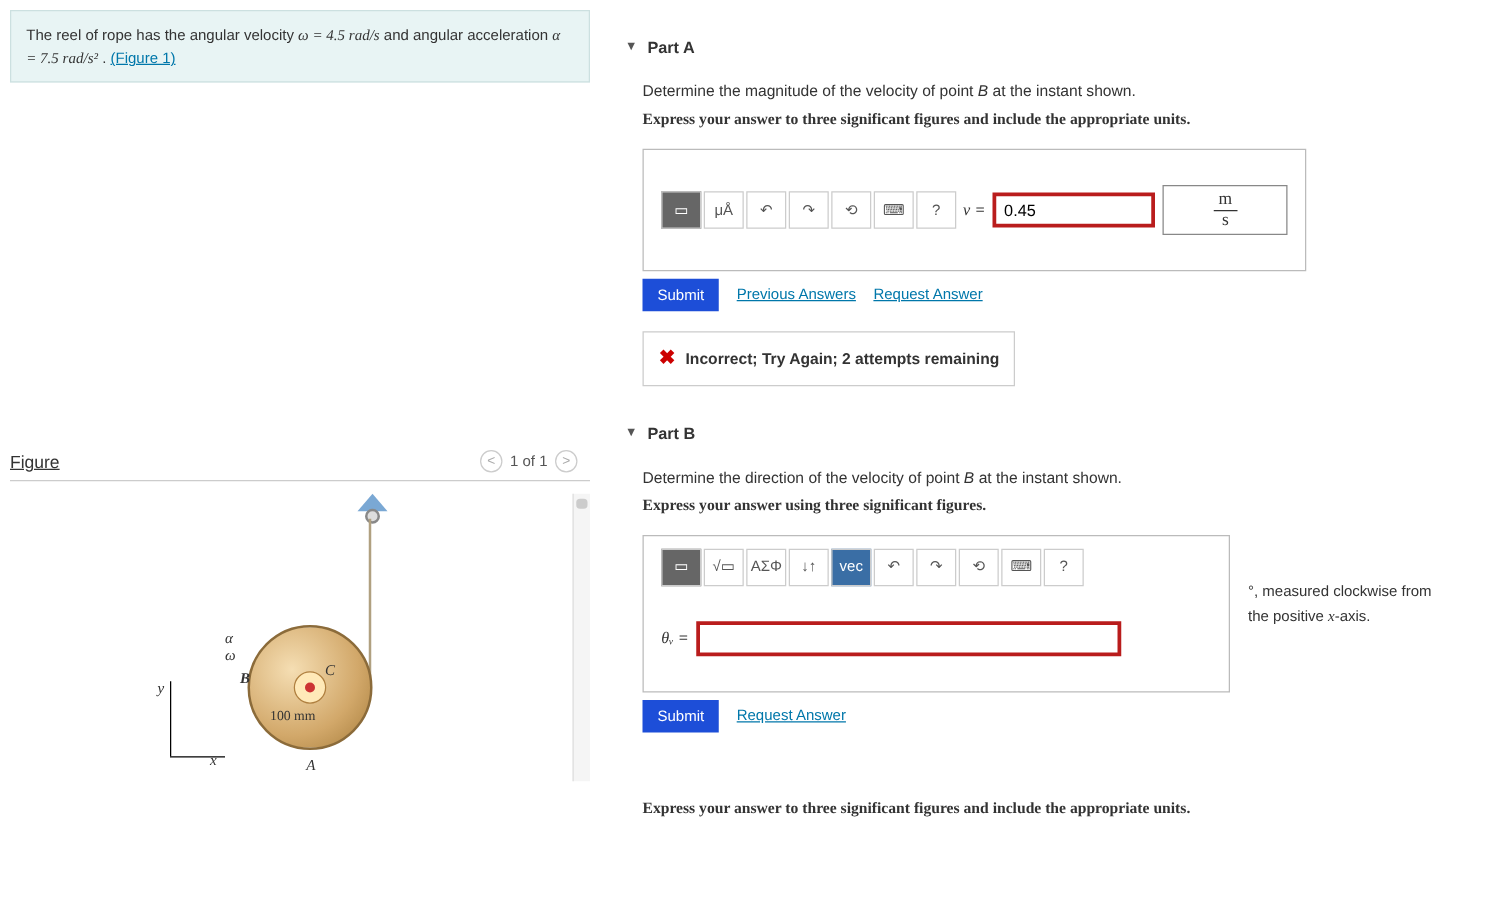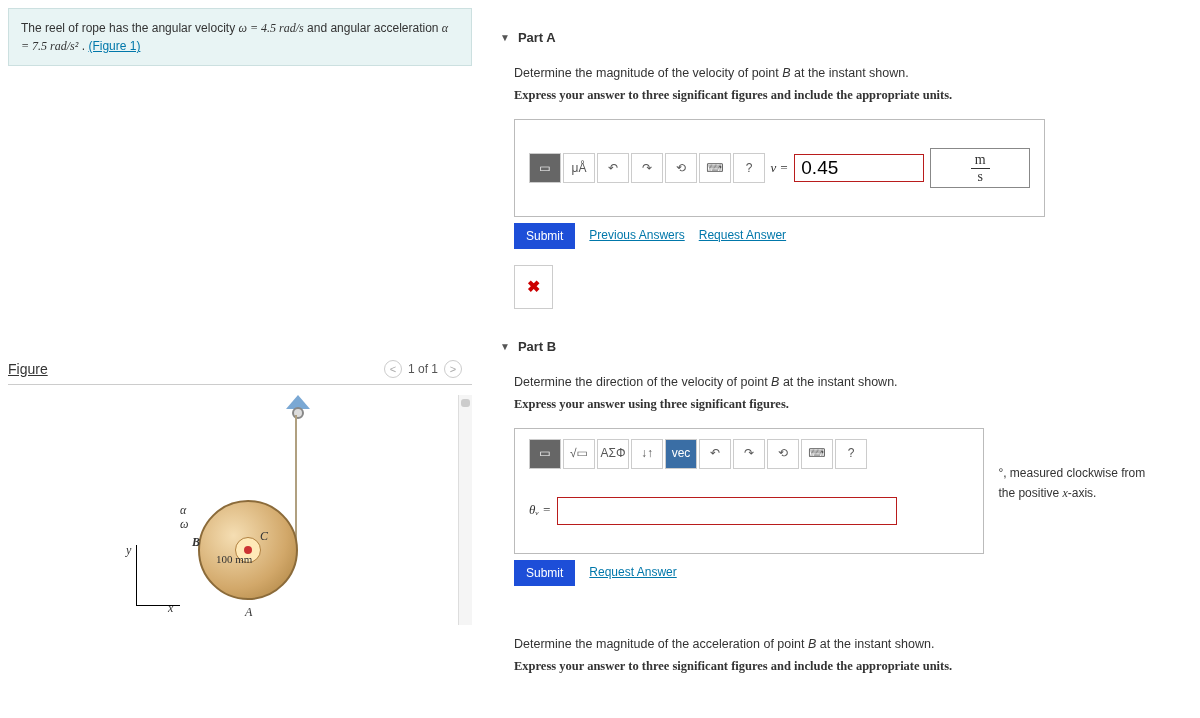--- a/index.html
+++ b/index.html
@@ -40,21 +40,21 @@
   .prompt-sub { color: #333; font-weight: bold; margin-top: 2px; font-weight: normal; font-family: Liberation Serif, serif; }
   .prompt-sub.bold { font-weight: bold; }
   .toolbar { border: 1px solid #bbb; display: inline-flex; align-items: center; margin: 14px 0 0 0; background: #fafafa; }
   .toolbar .tbtn { width: 32px; height: 30px; display: inline-flex; align-items: center; justify-content: center; border-right: 1px solid #ccc; font-size: 12px; color: #555; cursor: pointer; }
   .toolbar .tbtn:last-child { border-right: none; }
   .toolbar .tbtn.dark { background: #666; color: #fff; }
   .toolbar .tbtn.blue { background: #3a6ea5; color: #fff; }
   .answer-row { display: flex; align-items: center; margin: 14px 0; gap: 6px; border:1px solid #ccc; padding:12px; display:inline-flex;}
   .answer-row.noborder { border:none; padding:0;}
   .var-label { font-style: italic; font-family: 'Times New Roman', serif; font-size: 13px; }
-  .ans-input { border: 1px solid #b91c1c; height: 28px; padding: 0 6px; font-size: 19px; }
+  .ans-input { border: 3px solid #b91c1c; height: 28px; padding: 0 6px; font-size: 13px; }
   .unit-box { border: 1px solid #888; height: 40px; width: 100px; display: inline-flex; align-items:center; justify-content:center; font-family:'Times New Roman',serif; font-size:14px; }
   .frac { display:inline-flex; flex-direction:column; align-items:center; line-height:1.1;}
   .frac .num { border-bottom:1px solid #333; padding:0 4px;}
   .frac .den { padding:0 4px;}
   .submit-row { display: flex; align-items: center; gap: 14px; margin-top: 6px; }
   .btn-submit { background: #1d4ed8; color: #fff; border: none; padding: 6px 12px; font-size: 12px; cursor: pointer; }
   .link { color: #0077aa; text-decoration: underline; cursor: pointer; font-size: 12px; }
   .feedback { border: 1px solid #ccc; display:inline-flex; align-items:center; gap:8px; padding: 8px 12px; margin-top: 16px; font-weight: bold; color: #333; }
   .feedback .x { color: #cc0000; font-size: 16px; }
   .wide-input { width: 340px; }
@@ -101,21 +101,21 @@
         </div>
         <div class="axis-y"></div>
         <div class="axis-x"></div>
         <span class="lbl" style="left:118px; top:148px;">y</span>
         <span class="lbl" style="left:160px; top:206px;">x</span>
         <span class="lbl" style="left:172px; top:108px;">α</span>
         <span class="lbl" style="left:172px; top:122px;">ω</span>
         <span class="lbl" style="left:184px; top:140px; font-weight:bold;">B</span>
         <span class="lbl" style="left:252px; top:134px;">C</span>
         <span class="lbl" style="left:237px; top:210px;">A</span>
-        <span class="lbl" style="left:208px; top:158px; font-style:normal; font-size:11px;">100 mm</span>
+        <span class="lbl" style="left:208px; top:172px; font-style:normal; font-size:11px;">100 mm</span>
         <div class="scrollbar-fake">
             <div class="thumb"></div>
           </div>
       </div>
     </div>
   </div>
 
   <div class="right-panel">
 
     <div class="part">
@@ -151,20 +151,21 @@
         </div>
 
         <div class="submit-row">
           <button class="btn-submit">Submit</button>
           <span class="link">Previous Answers</span>
           <span class="link">Request Answer</span>
         </div>
 
         <div class="feedback">
           <span class="x">✖</span>
+          <span>Incorrect; Try Again; 2 attempts remaining</span>
         </div>
       </div>
     </div>
 
     <div class="part">
       <div class="part-header">
         <span>Part B</span>
       </div>
       <div class="part-body">
         <div class="prompt-main">
@@ -198,21 +199,18 @@
 
         <div class="submit-row">
           <button class="btn-submit">Submit</button>
           <span class="link">Request Answer</span>
         </div>
       </div>
     </div>
 
     <div class="part">
       <div class="part-body">
-        <div class="prompt-main">
-          <span>Determine the magnitude of the acceleration of point </span><span class="var" style="font-style:italic;">B</span><span> at the instant shown.</span>
-        </div>
         <div class="prompt-sub bold">Express your answer to three significant figures and include the appropriate units.</div>
       </div>
     </div>
 
   </div>
 </div>
 
 </body></html>

